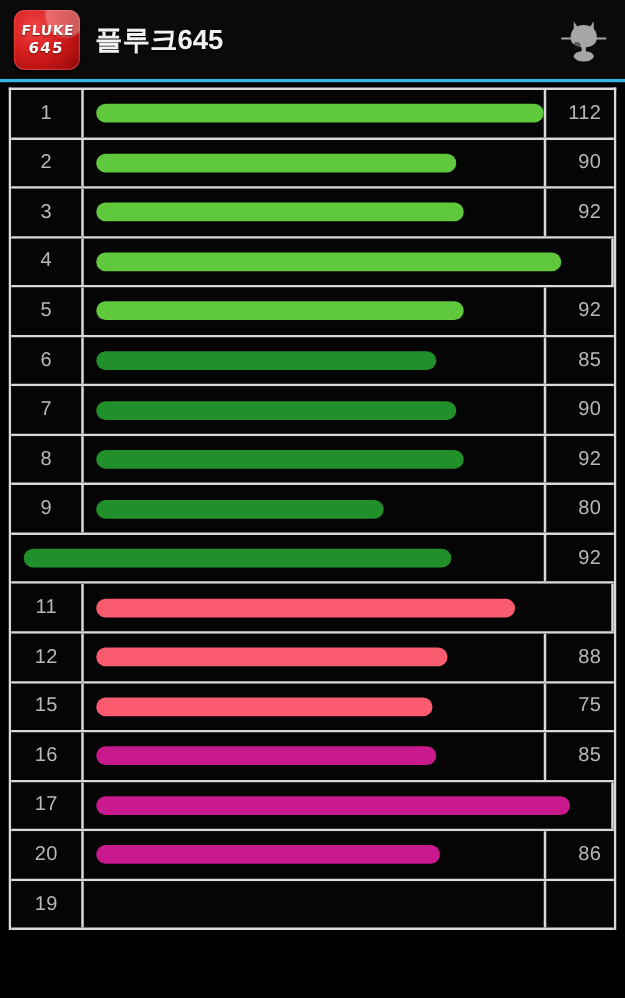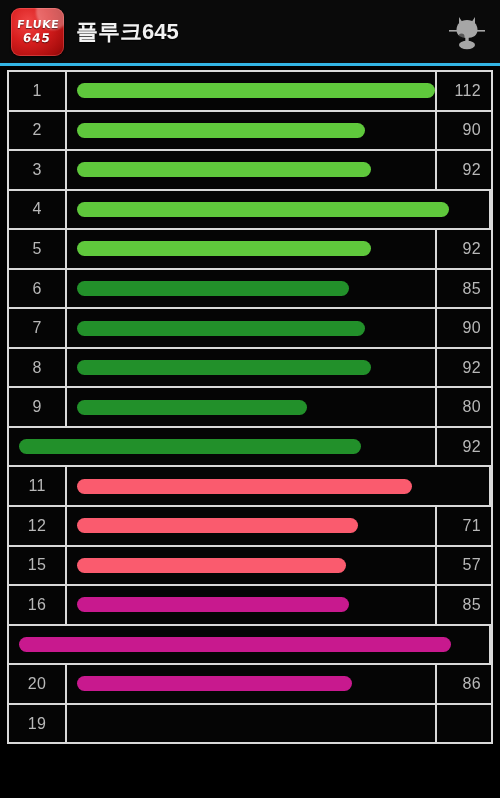--- a/index.html
+++ b/index.html
@@ -267,37 +267,38 @@
           <div class="cell-index">11</div>
           <div class="cell-bar">
             <div class="bar" style="background: rgb(250, 91, 110); width: 81.3%;"></div>
           </div>
         </div>
         <div class="row">
           <div class="cell-index">12</div>
           <div class="cell-bar">
             <div class="bar" style="background: rgb(250, 91, 110); width: 78.6%;"></div>
           </div>
-          <div class="cell-value">71</div>
+          <div class="cell-value">88</div>
         </div>
         <div class="row">
           <div class="cell-index">15</div>
           <div class="cell-bar">
             <div class="bar" style="background: rgb(250, 91, 110); width: 75%;"></div>
           </div>
-          <div class="cell-value">57</div>
+          <div class="cell-value">75</div>
         </div>
         <div class="row">
           <div class="cell-index">16</div>
           <div class="cell-bar">
             <div class="bar" style="background: rgb(200, 25, 142); width: 75.9%;"></div>
           </div>
           <div class="cell-value">85</div>
         </div>
         <div class="row">
+          <div class="cell-index">17</div>
           <div class="cell-bar">
             <div class="bar" style="background: rgb(200, 25, 142); width: 92%;"></div>
           </div>
         </div>
         <div class="row">
           <div class="cell-index">20</div>
           <div class="cell-bar">
             <div class="bar" style="background: rgb(200, 25, 142); width: 76.8%;"></div>
           </div>
           <div class="cell-value">86</div>

